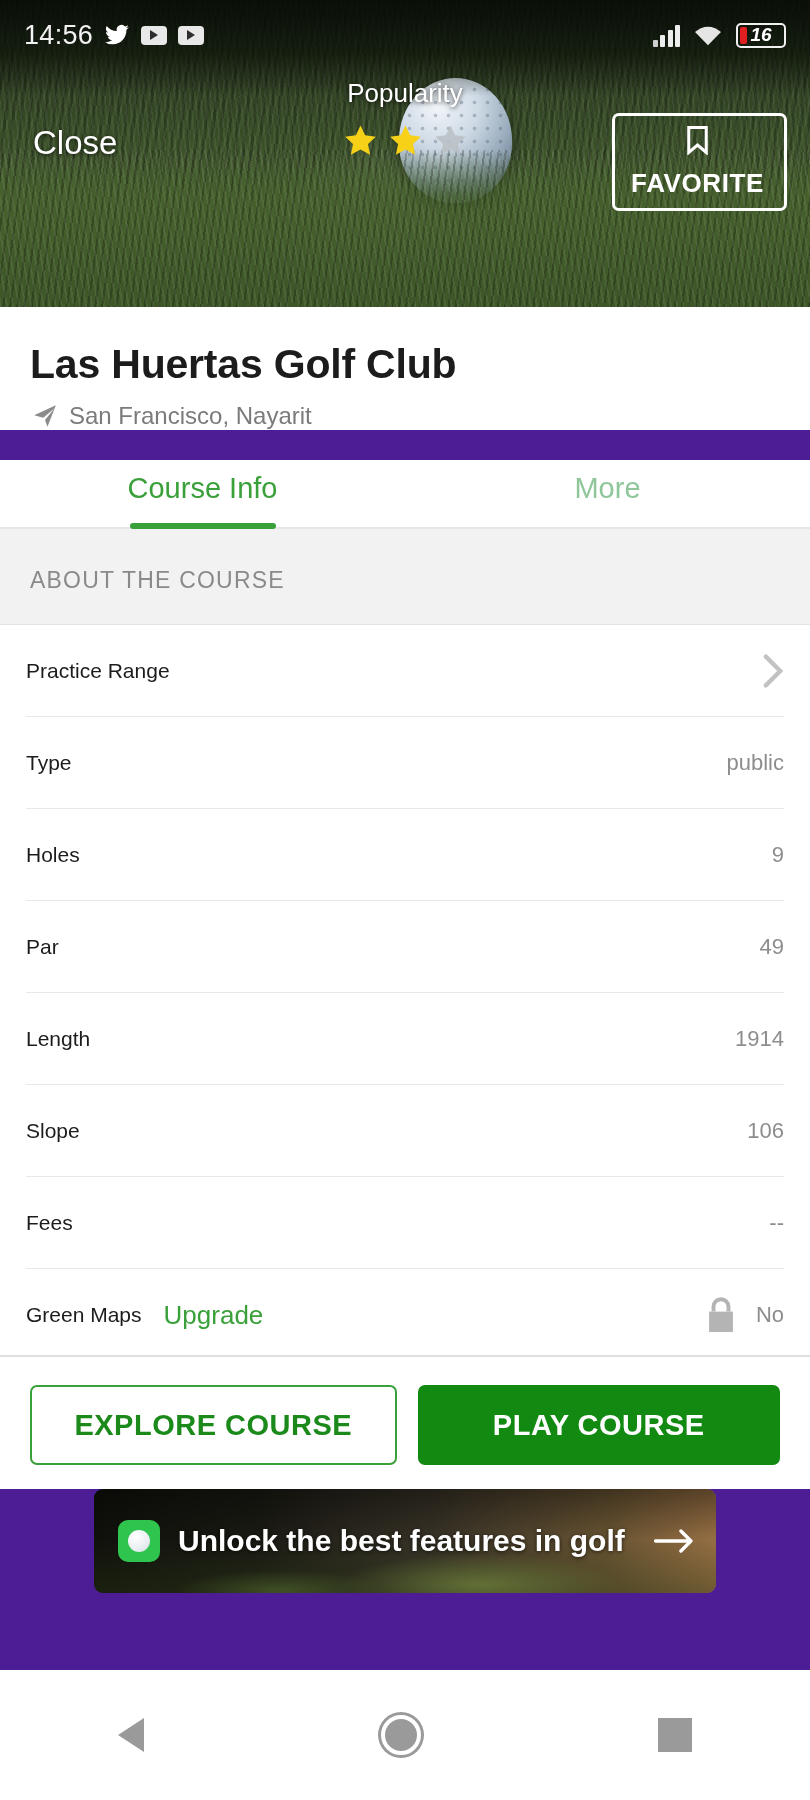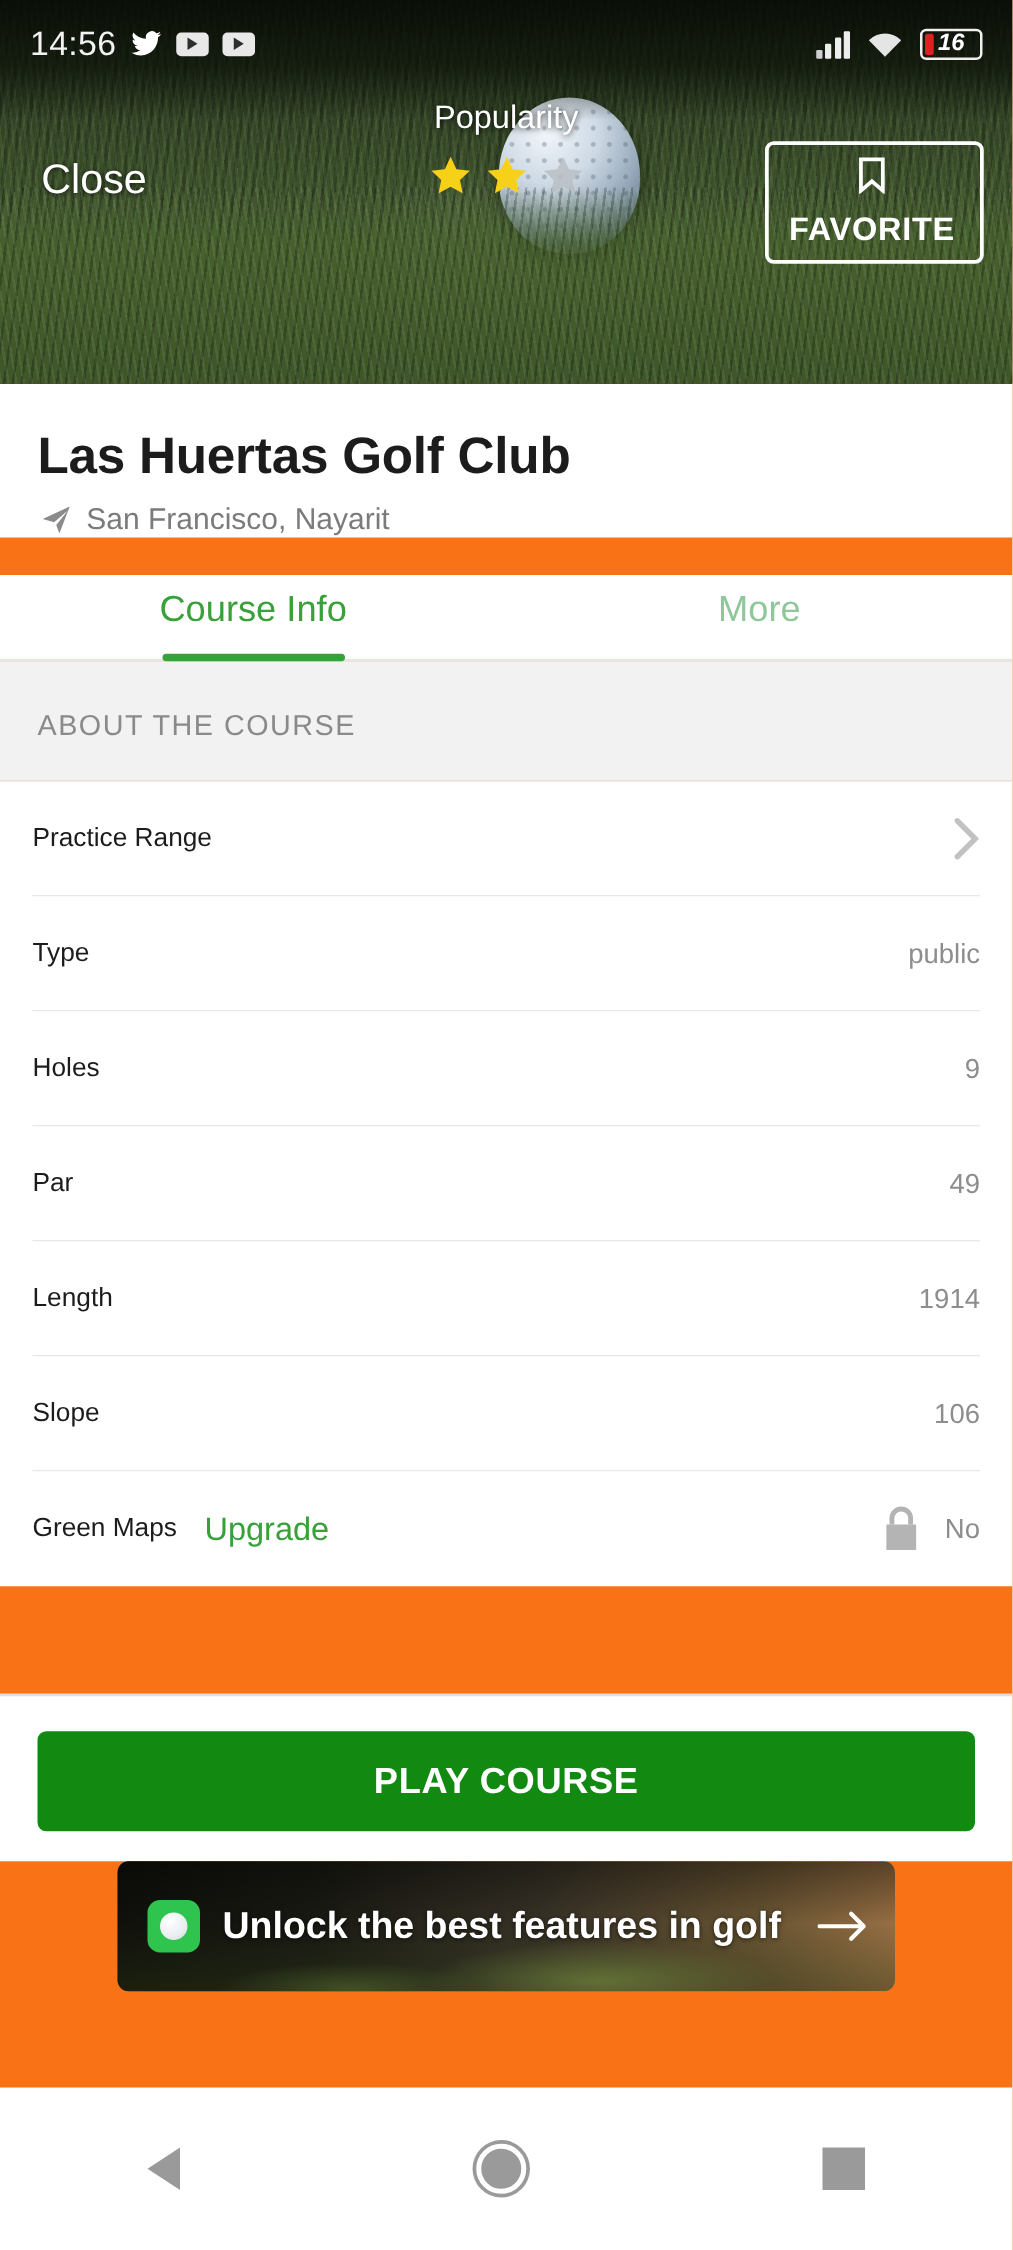--- a/index.html
+++ b/index.html
@@ -3,21 +3,21 @@
 <meta charset="utf-8">
 <title>Golf Course Detail</title>
 <style>
   * { margin:0; padding:0; box-sizing:border-box; }
   html, body {
     width:810px; height:1800px;
     background:#ffffff;
     font-family:"Liberation Sans", sans-serif;
     overflow:hidden;
   }
-  .phone { position:relative; width:810px; height:1800px; background:#f97316; }
+  .phone { position:relative; width:810px; height:1800px; background:#4c1d95; }
 
   
   .hero {
     position:relative; width:810px; height:307px; overflow:hidden;
     background:#27351d;
   }
   .hero-photo {
     position:absolute; inset:0;
     background:
       radial-gradient(ellipse 200px 140px at 52% 72%, rgba(140,160,120,.30), transparent 70%),
@@ -369,37 +369,44 @@
       <span class="row-value">1914</span>
     </div>
 
     <div class="row">
       <div class="row-left">
         <span class="row-label">Slope</span>
       </div>
       <span class="row-value">106</span>
     </div>
 
+    <div class="row">
+      <div class="row-left">
+        <span class="row-label">Fees</span>
+      </div>
+      <span class="row-value">--</span>
+    </div>
 
     <div class="row">
       <div class="row-left">
         <span class="row-label">Green Maps</span>
         <span class="upgrade-link">Upgrade</span>
       </div>
       <div class="row-right">
         <svg class="lock" viewBox="0 0 20 22">
           <path fill="none" stroke="#b4b4b4" stroke-width="2.3" d="M5.6 9V6.1a4.4 4.4 0 0 1 8.8 0V9"></path>
           <rect x="3" y="9" width="14" height="12" fill="#b4b4b4"></rect>
         </svg>
         <span class="row-value">No</span>
       </div>
     </div>
   </div>
 
   <div class="cta-bar">
+    <div class="btn btn-outline">EXPLORE COURSE</div>
     <div class="btn btn-solid">PLAY COURSE</div>
   </div>
 
   <div class="promo-wrap">
     <div class="promo">
       <div class="promo-scene"></div>
       <div class="promo-inner">
         <span class="promo-badge">
             <i></i>
           </span>

